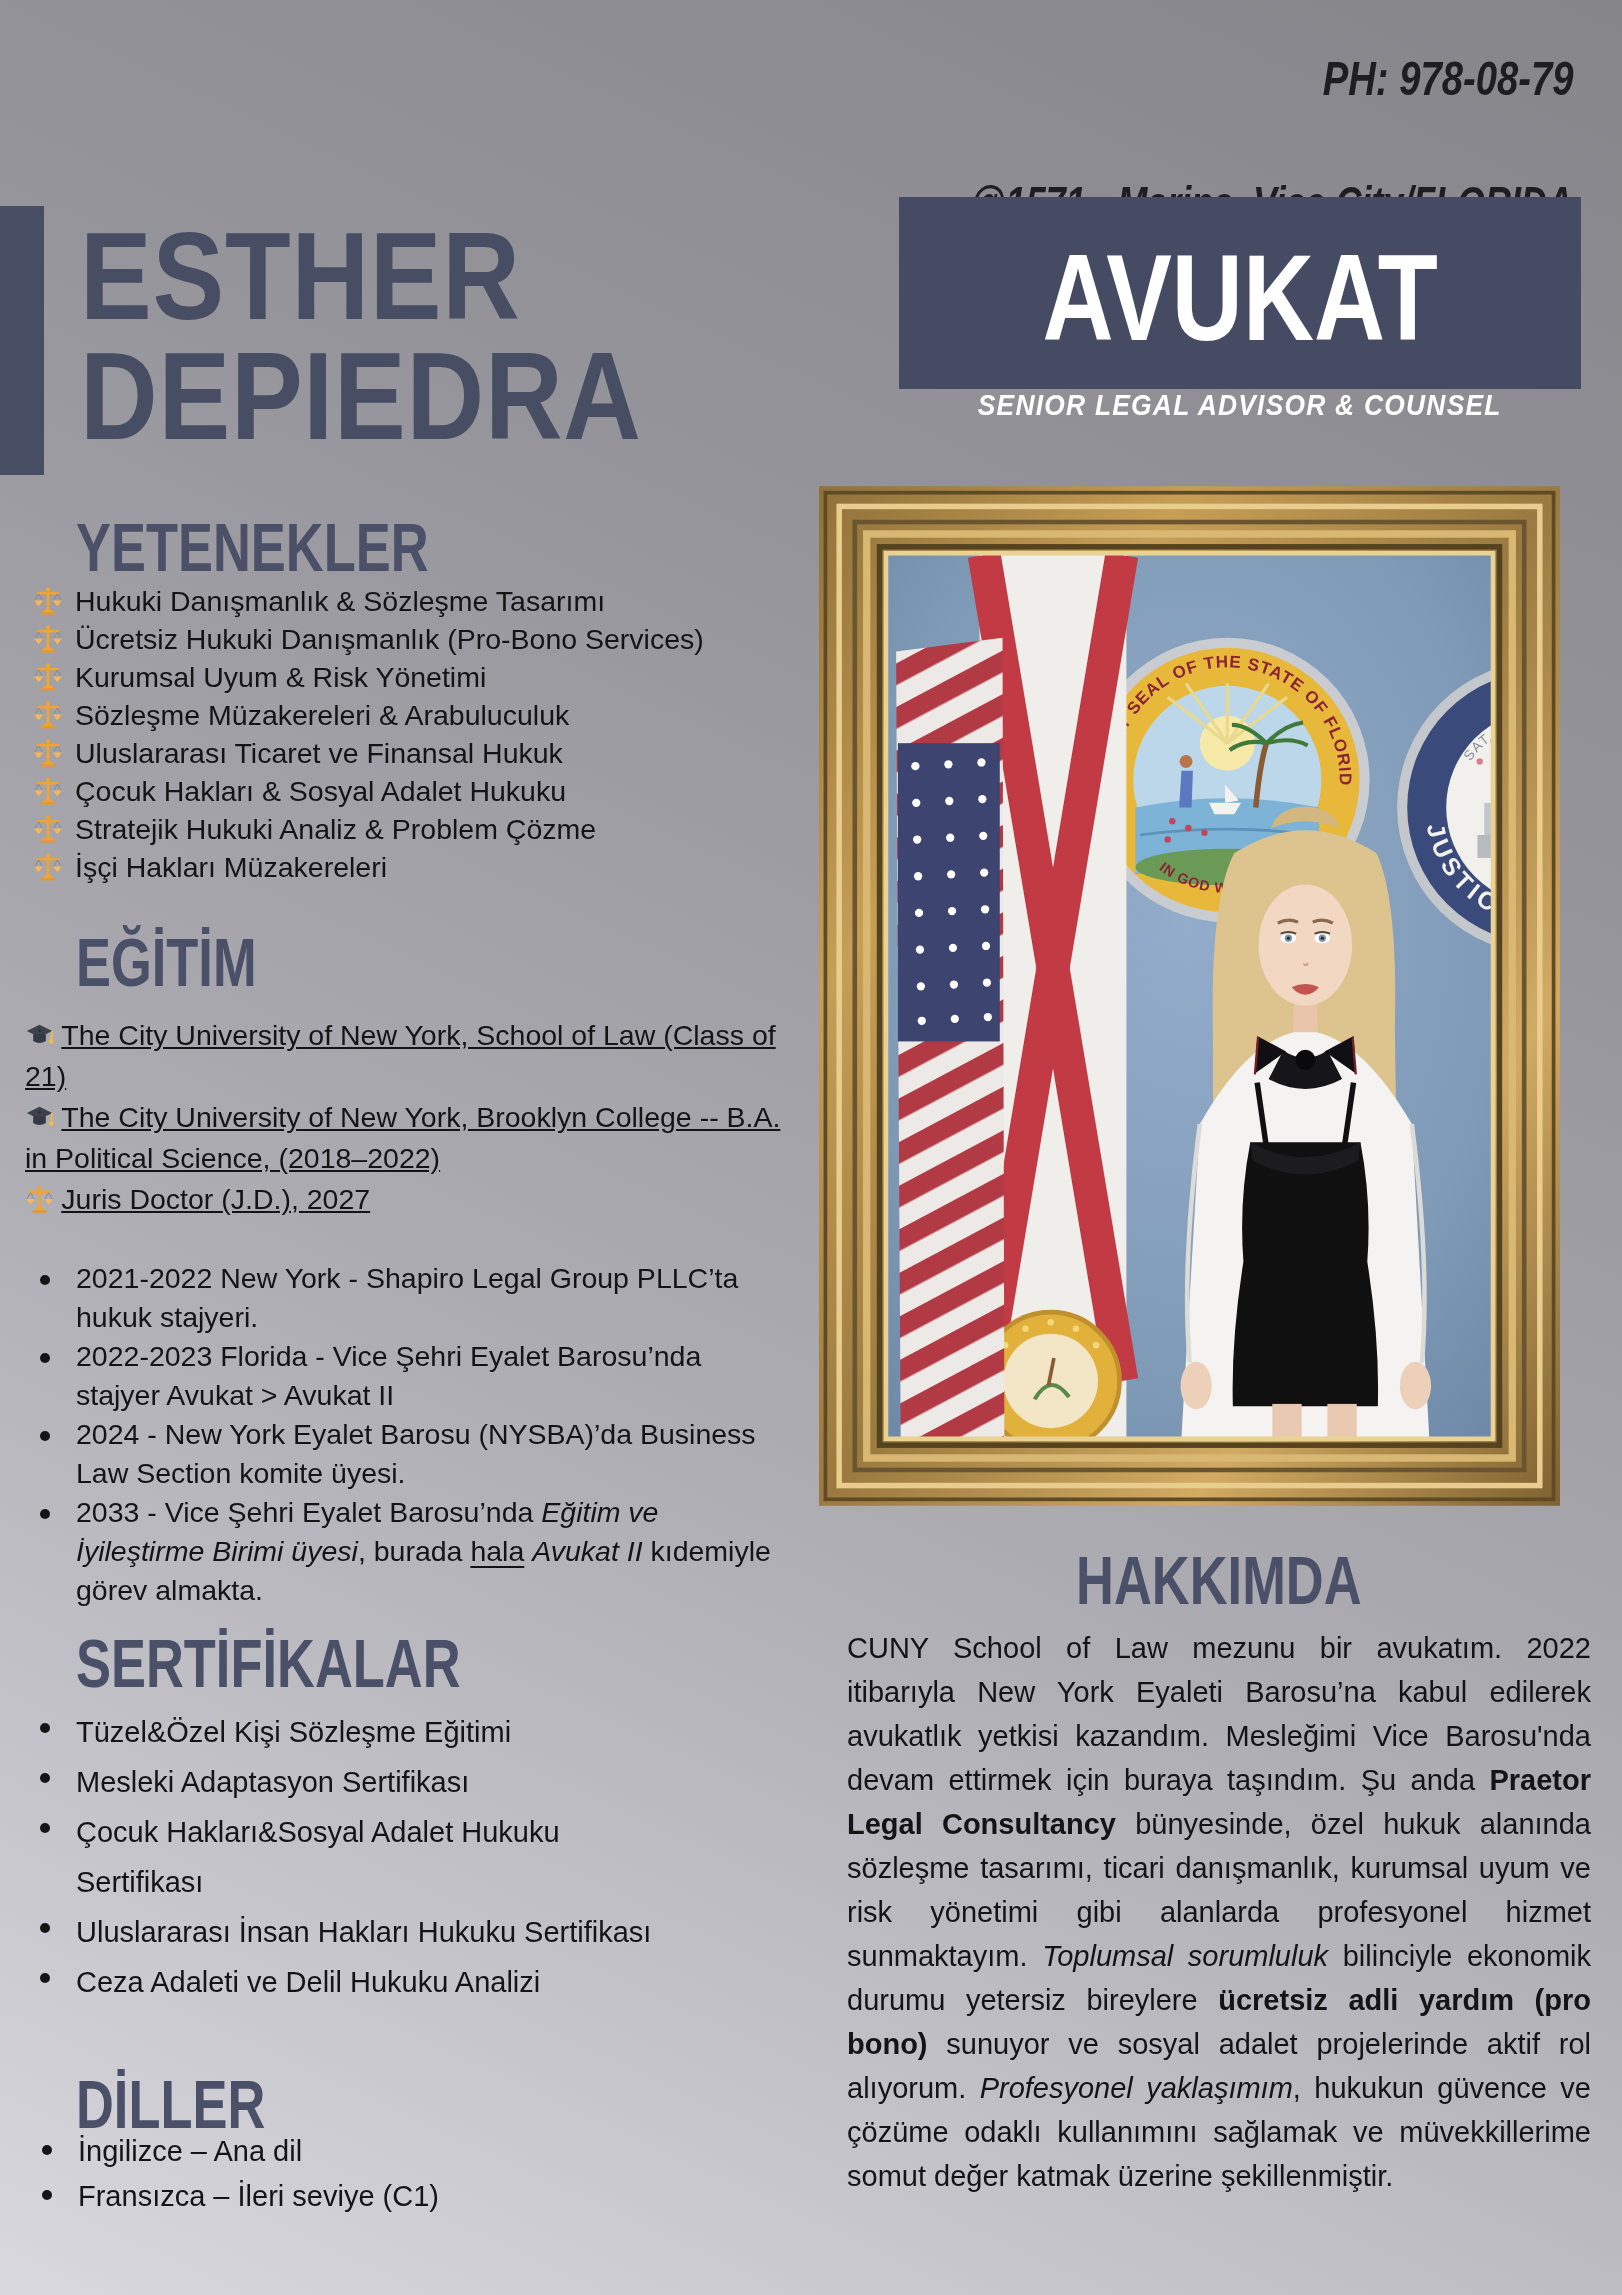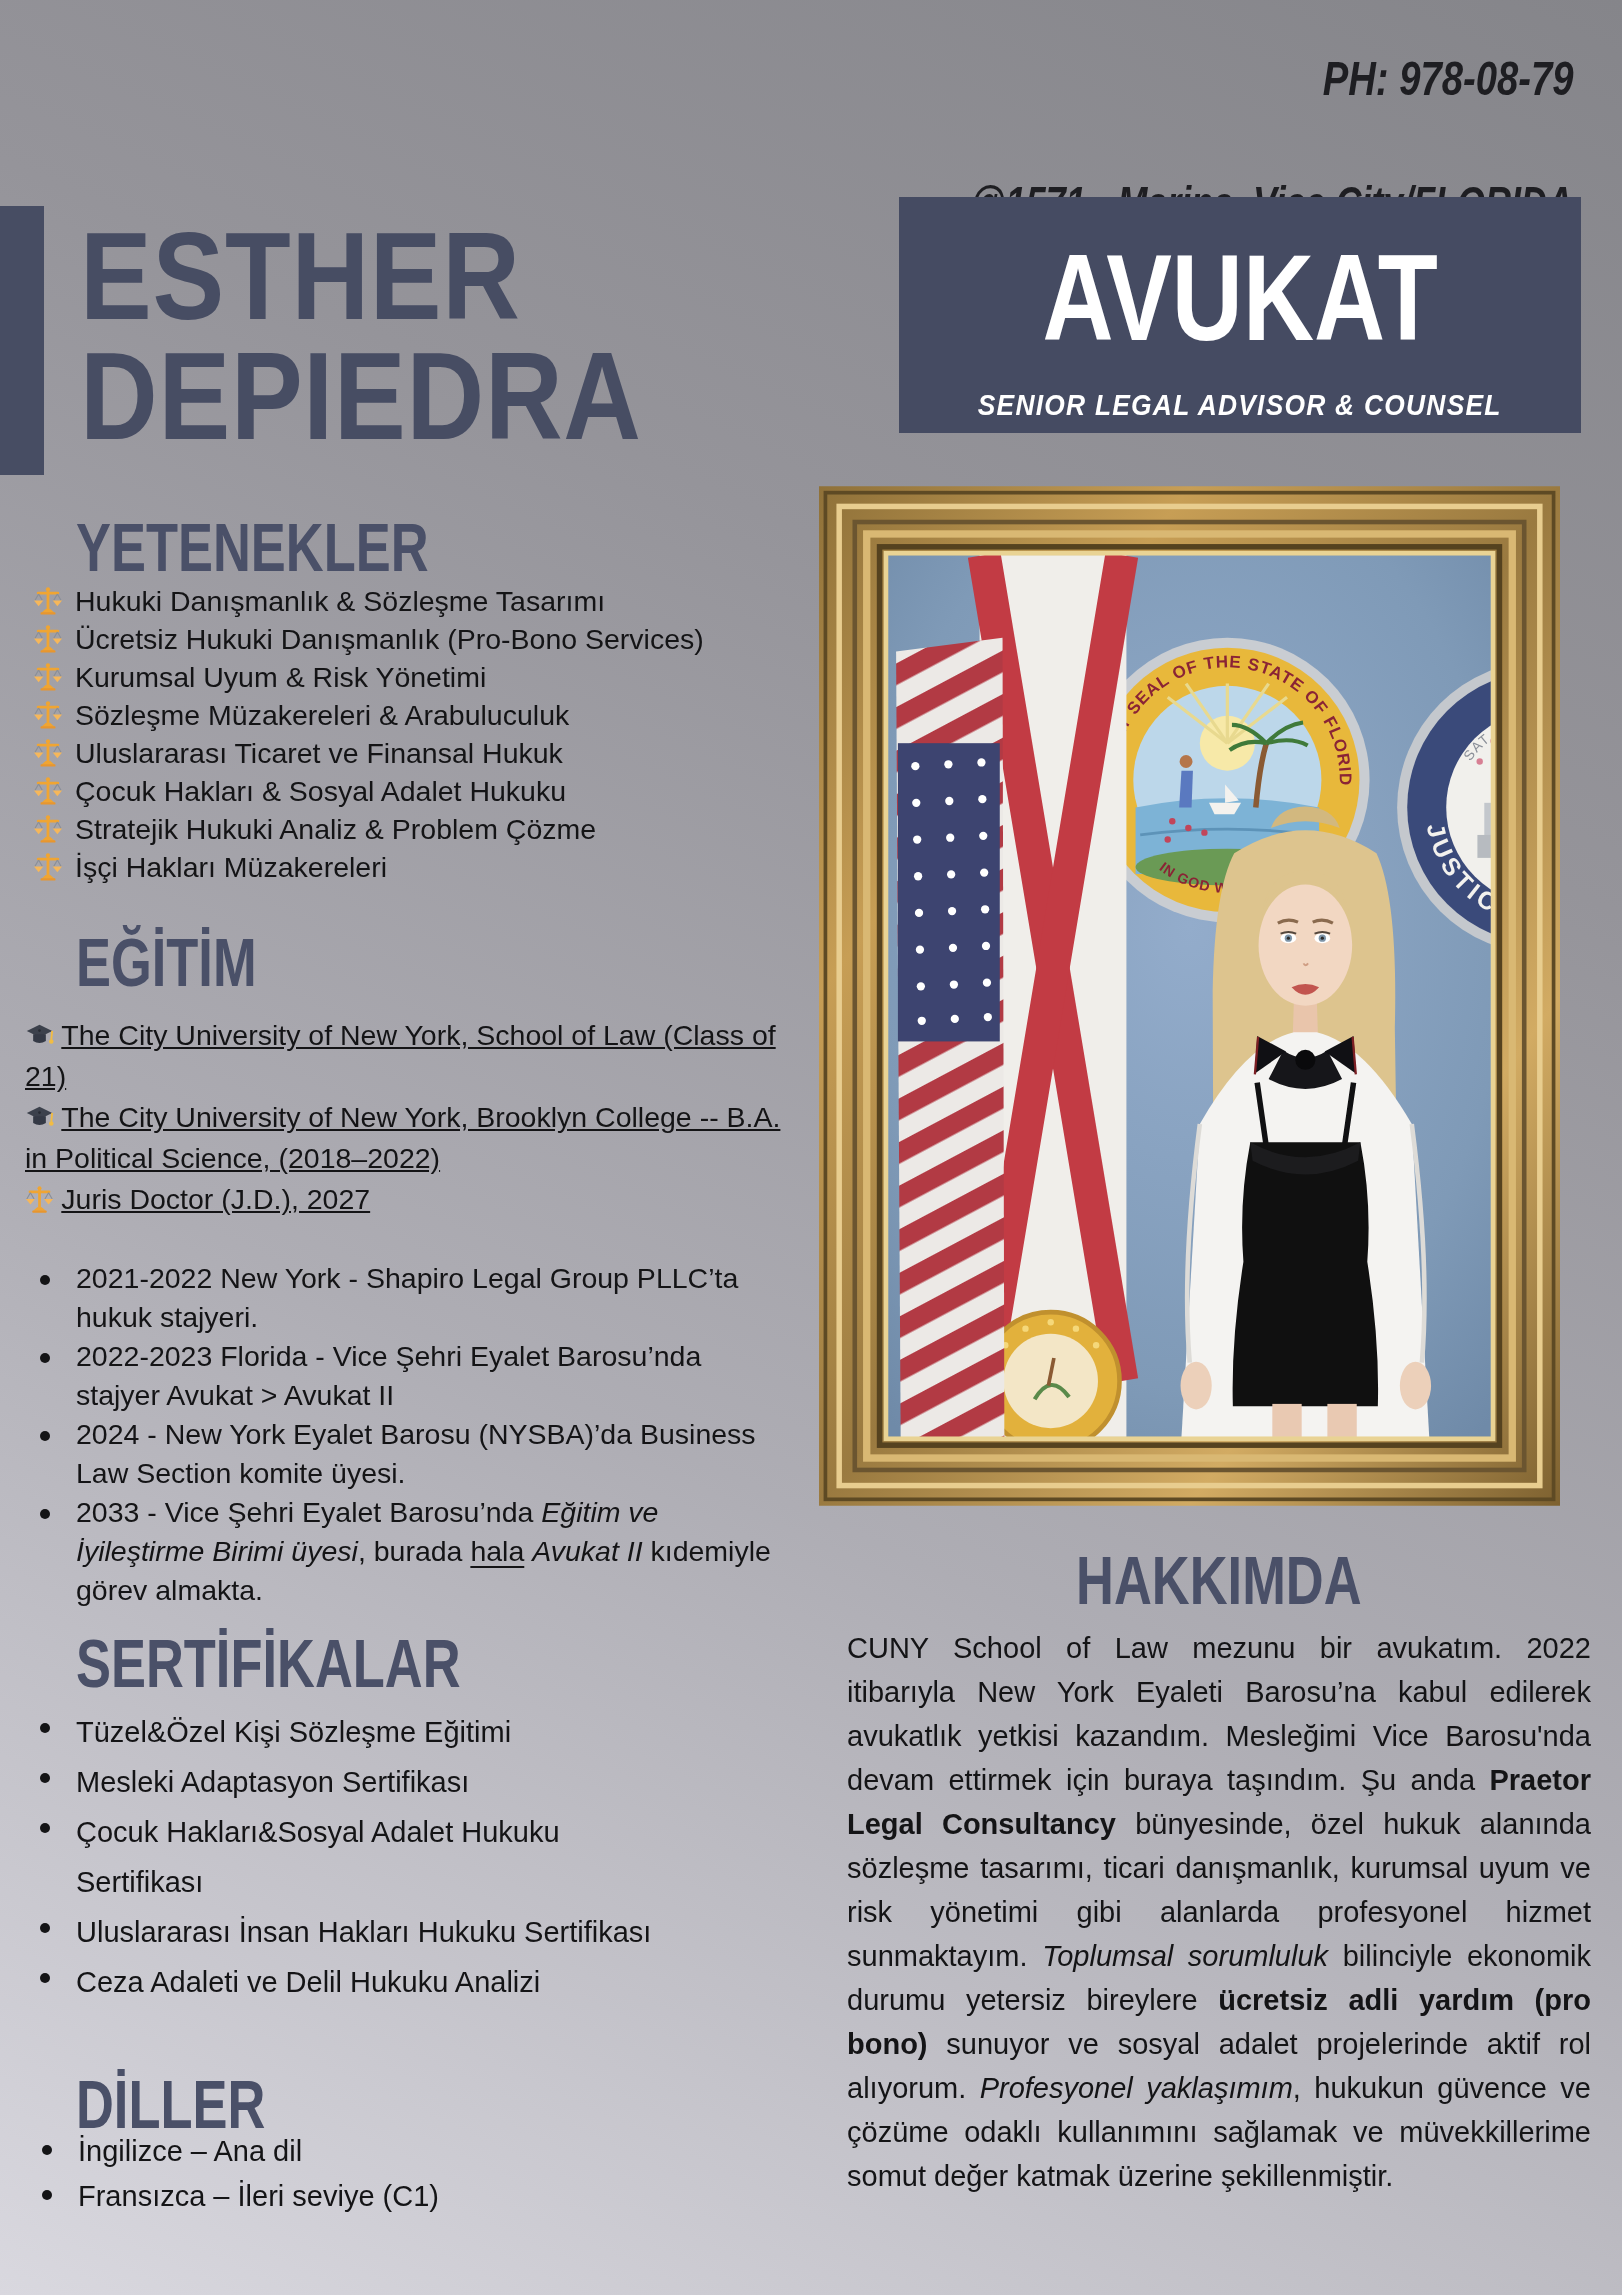--- a/index.html
+++ b/index.html
@@ -14,21 +14,21 @@
   .contact .phone{font-size:49px;line-height:49px;}
   .contact .addr{font-size:46px;line-height:46px;margin-top:77px;}
 
   
   .accent-bar{position:absolute;left:0;top:206px;width:44px;height:269px;background:#474d63;}
   .name{position:absolute;left:80px;top:216px;margin:0;color:#474d63;font-weight:bold;
         font-size:125px;line-height:120px;letter-spacing:0.9px;}
   .name .nm{display:block;transform:scaleX(0.86);transform-origin:0 50%;white-space:nowrap;}
 
   
-  .title-box{position:absolute;left:899px;top:197px;width:682px;height:236px;background:#454b62;color:#fff;text-align:center;}
+  .title-box{position:absolute;left:899px;top:197px;width:682px;height:192px;background:#454b62;color:#fff;text-align:center;}
   .tb-title{margin-top:39px;font-size:123px;line-height:123px;font-weight:bold;}
   .tb-title span{display:inline-block;transform:scaleX(0.80);white-space:nowrap;}
   .tb-sub{margin-top:28.5px;font-size:30px;font-weight:bold;font-style:italic;letter-spacing:1.4px;}
   .tb-sub span{display:inline-block;transform:scaleX(0.88);white-space:nowrap;}
 
   
   .sec-h{position:absolute;left:76px;margin:0;color:#4a5068;font-weight:bold;font-size:69px;line-height:69px;}
   .sec-h span{display:inline-block;transform:scaleX(0.76);transform-origin:0 50%;white-space:nowrap;}
 
   

